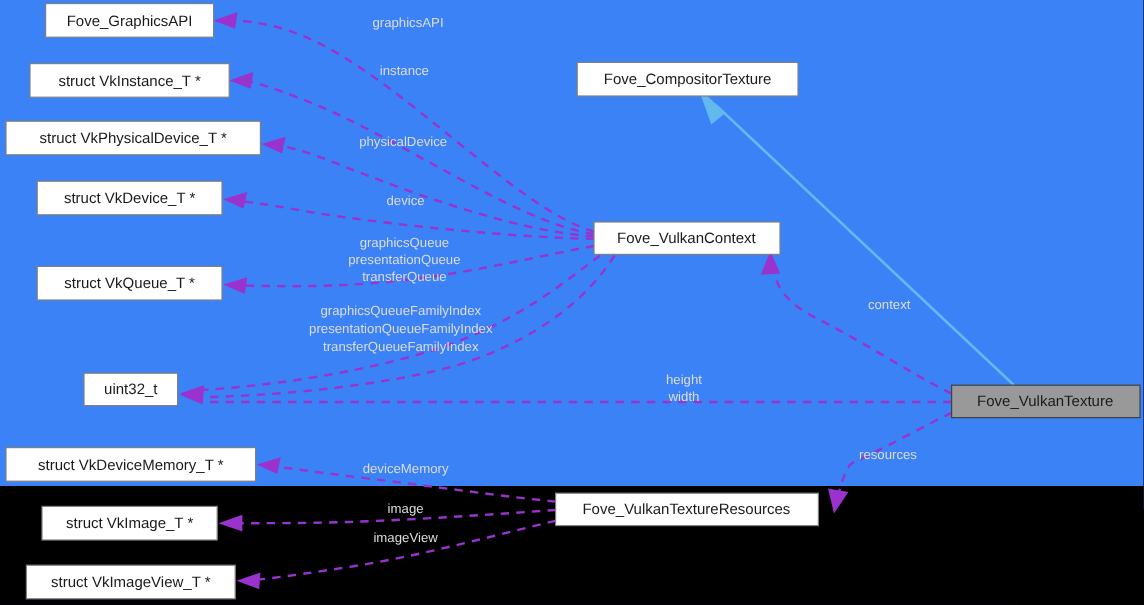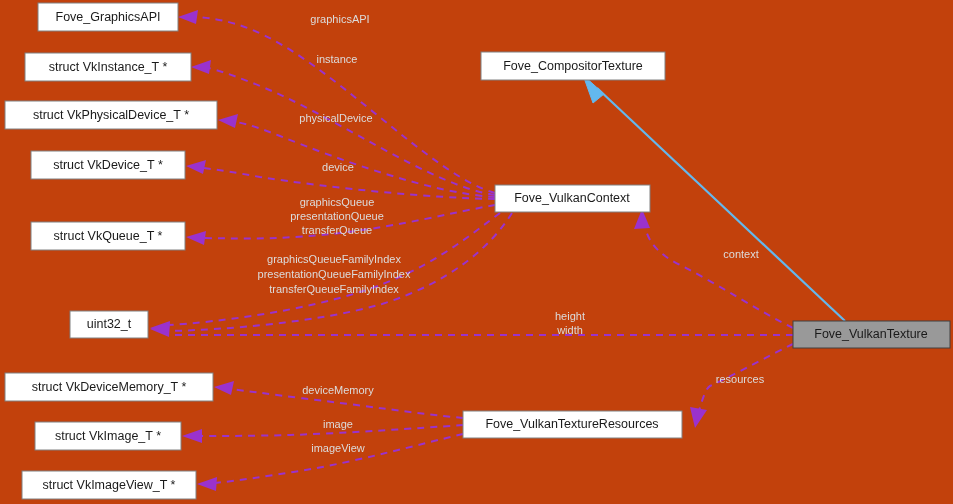--- a/index.html
+++ b/index.html
@@ -10,22 +10,22 @@
   }
   body {
     width: 953px;
     height: 504px;
     overflow: hidden;
     font-family: "Liberation Sans", sans-serif;
   }
   #diagram-root {
     position: relative;
     width: 953px;
-    height: 504px;
-    background: #c2410c;
+    height: 405px;
+    background: #3b82f6;
   }
   svg#graph {
     position: absolute;
     left: 0;
     top: 0;
     width: 953px;
     height: 504px;
     display: block;
   }
   

